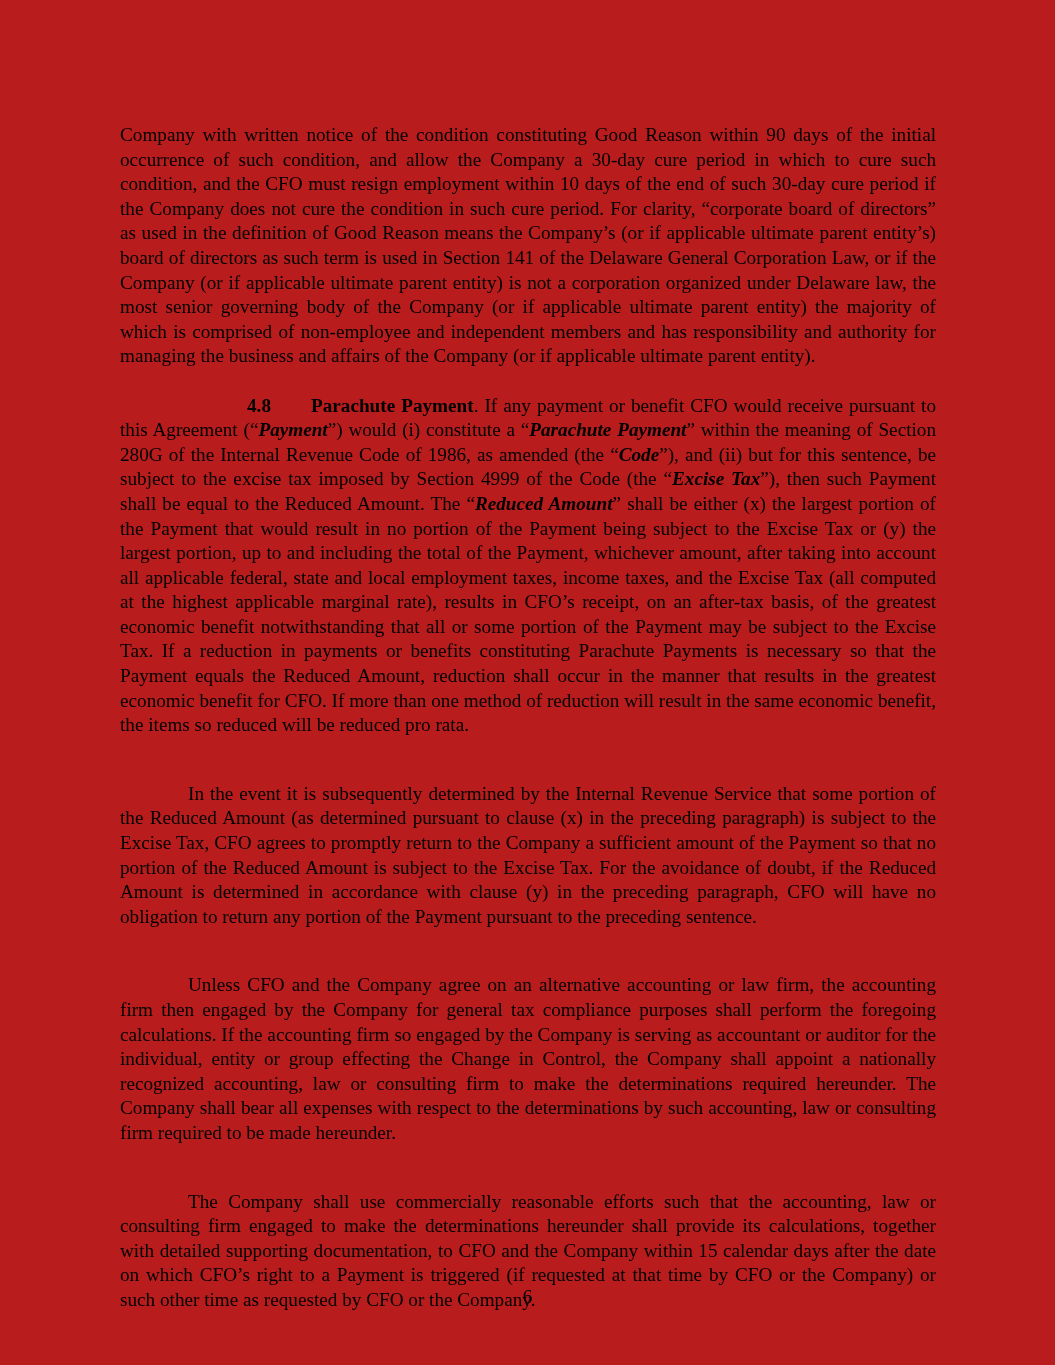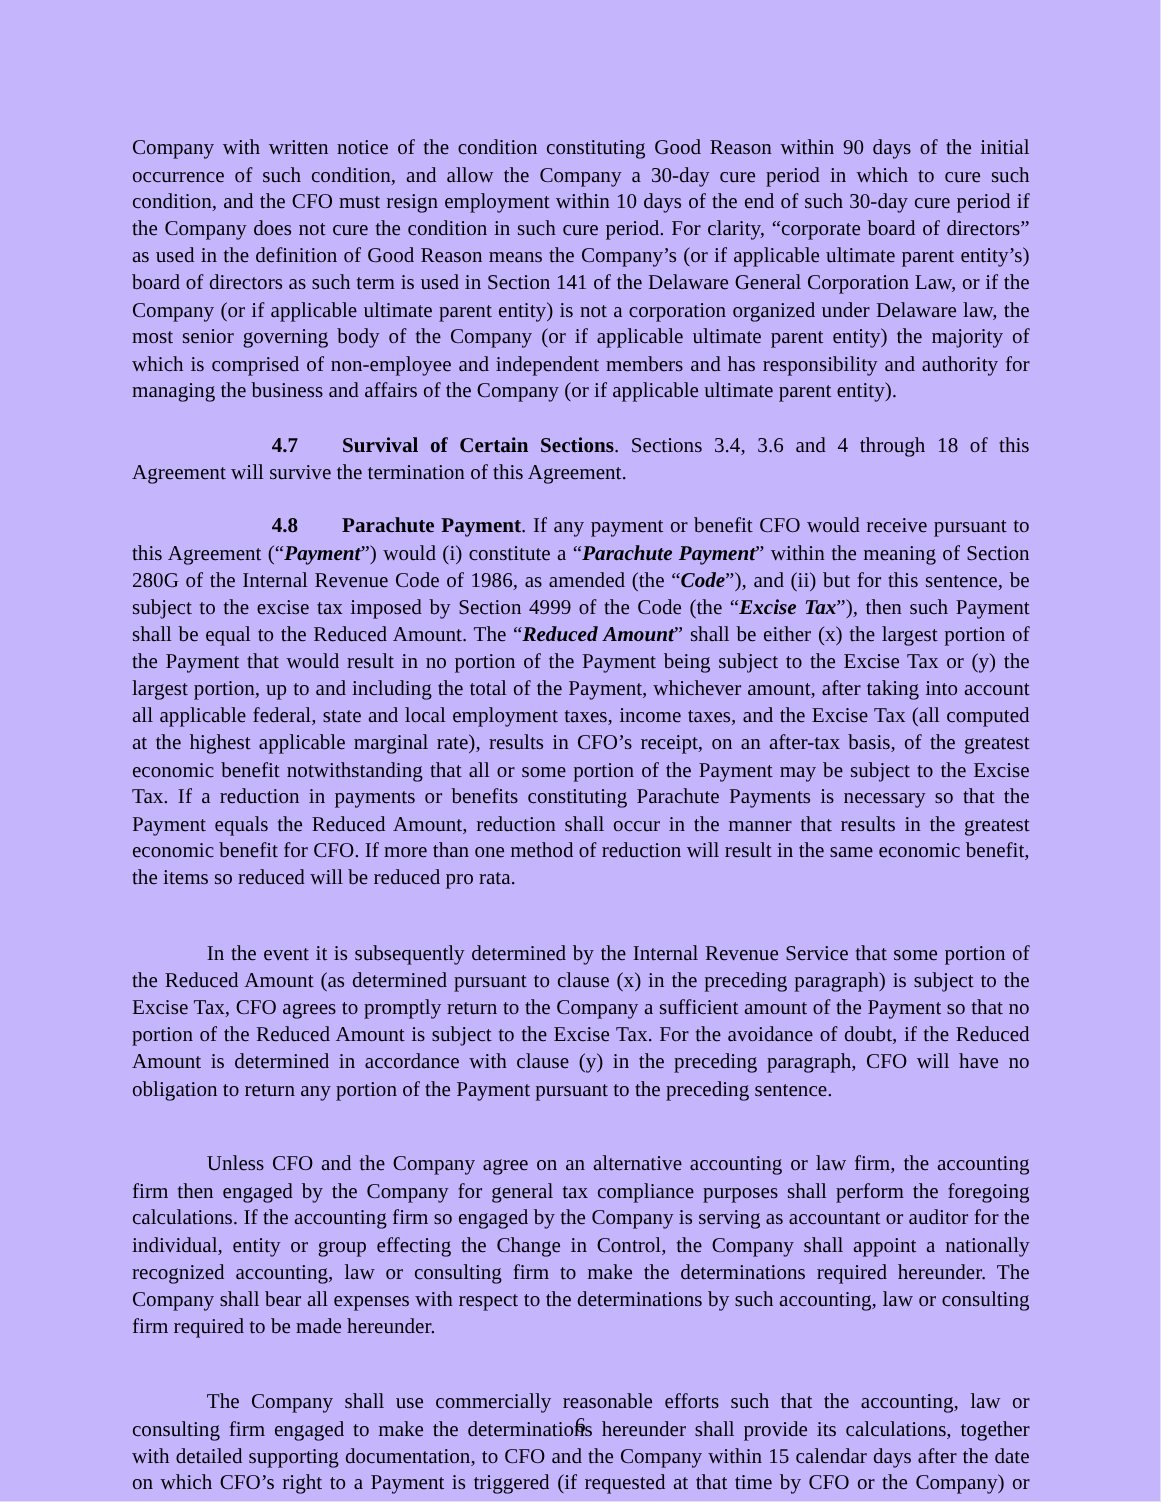--- a/index.html
+++ b/index.html
@@ -9,21 +9,21 @@
     background: #ffffff;
   }
   body {
     font-family: "Liberation Serif", "DejaVu Serif", serif;
     color: #000000;
   }
   .page {
     position: relative;
     width: 1055px;
     height: 1365px;
-    background: #c4b5fd;
+    background: #b91c1c;
     margin: 0 auto;
     overflow: hidden;
     box-sizing: border-box;
   }
   .content {
     position: absolute;
     left: 120px;
     top: 123px;
     width: 816px;
   }
@@ -78,23 +78,20 @@
 <body>
 
 <div class="page">
 
   <div class="content">
 
     <p class="para">
       <span>Company with written notice of the condition constituting Good Reason within 90 days of the initial occurrence of such condition, and allow the Company a 30-day cure period in which to cure such condition, and the CFO must resign employment within 10 days of the end of such 30-day cure period if the Company does not cure the condition in such cure period.  For clarity, “corporate board of directors” as used in the definition of Good Reason means the Company’s (or if applicable ultimate parent entity’s) board of directors as such term is used in Section 141 of the Delaware General Corporation Law, or if the Company (or if applicable ultimate parent entity) is not a corporation organized under Delaware law, the most senior governing body of the Company (or if applicable ultimate parent entity) the majority of which is comprised of non-employee and independent members and has responsibility and authority for managing the business and affairs of the Company (or if applicable ultimate parent entity).</span>
     </p>
 
-    <p class="para section gap-before">
-      <span class="num">4.7</span><span class="secspace"></span><span class="title">Survival of Certain Sections</span><span>.  Sections 3.4, 3.6 and 4 through 18 of this Agreement will survive the termination of this Agreement.</span>
-    </p>
 
     <p class="para section gap-before">
       <span class="num">4.8</span><span class="secspace"></span><span class="title">Parachute Payment</span><span>.  If any payment or benefit CFO would receive pursuant to this Agreement (“</span><span class="defterm">Payment</span><span>”) would (i) constitute a “</span><span class="defterm">Parachute Payment</span><span>” within the meaning of Section 280G of the Internal Revenue Code of 1986, as amended (the “</span><span class="defterm">Code</span><span>”), and (ii) but for this sentence, be subject to the excise tax imposed by Section 4999 of the Code (the “</span><span class="defterm">Excise Tax</span><span>”), then such Payment shall be equal to the Reduced Amount.  The “</span><span class="defterm">Reduced Amount</span><span>” shall be either (x) the largest portion of the Payment that would result in no portion of the Payment being subject to the Excise Tax or (y) the largest portion, up to and including the total of the Payment, whichever amount, after taking into account all applicable federal, state and local employment taxes, income taxes, and the Excise Tax (all computed at the highest applicable marginal rate), results in CFO’s receipt, on an after-tax basis, of the greatest economic benefit notwithstanding that all or some portion of the Payment may be subject to the Excise Tax.  If a reduction in payments or benefits constituting Parachute Payments is necessary so that the Payment equals the Reduced Amount, reduction shall occur in the manner that results in the greatest economic benefit for CFO.  If more than one method of reduction will result in the same economic benefit, the items so reduced will be reduced pro rata.</span>
     </p>
 
     <p class="para indent gap-before">
       <span>In the event it is subsequently determined by the Internal Revenue Service that some portion of the Reduced Amount (as determined pursuant to clause (x) in the preceding paragraph) is subject to the Excise Tax, CFO agrees to promptly return to the Company a sufficient amount of the Payment so that no portion of the Reduced Amount is subject to the Excise Tax. For the avoidance of doubt, if the Reduced Amount is determined in accordance with clause (y) in the preceding paragraph, CFO will have no obligation to return any portion of the Payment pursuant to the preceding sentence.</span>
     </p>
 
     <p class="para indent gap-before">

